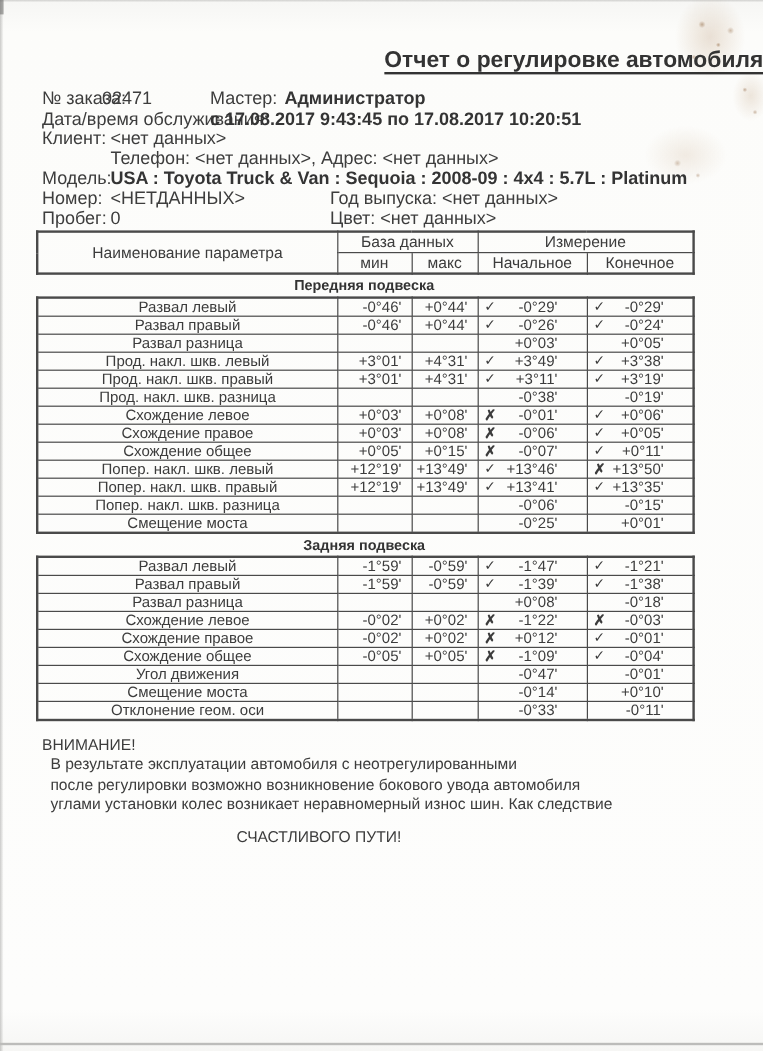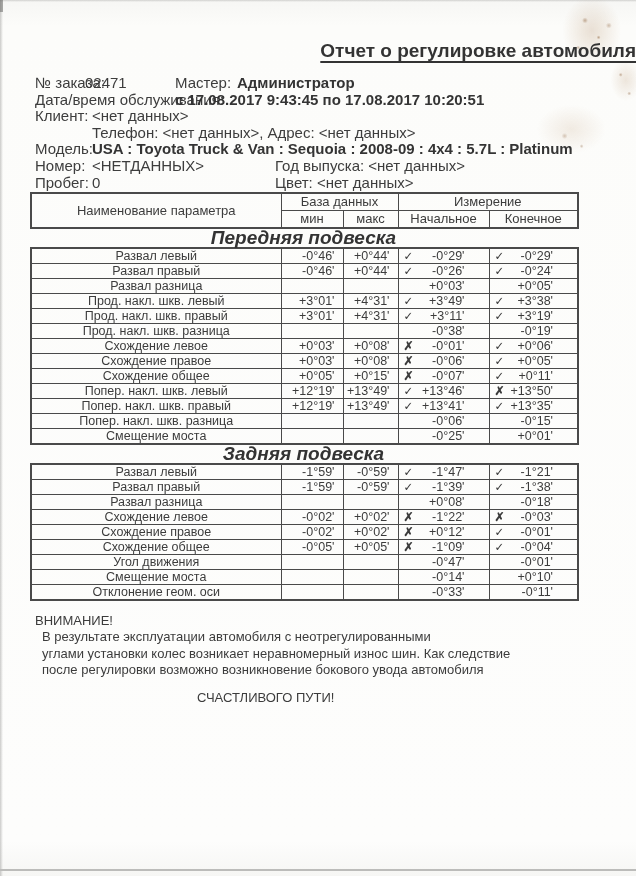--- a/index.html
+++ b/index.html
@@ -54,21 +54,21 @@
   td{border:1px solid #4a4a4a;padding:0;height:14px;line-height:14px;overflow:hidden;white-space:nowrap;}
   table{border:2px solid #4a4a4a;}
   .thead td{height:16px;line-height:16px;text-align:center;font-size:13px;}
   .c-name{text-align:center;}
   .c-mm{text-align:right;padding-right:8px;}
   .c-meas{padding:0;}
   .meas-wrap{display:flex;justify-content:space-between;align-items:center;height:100%;}
   .mk{display:inline-block;padding-left:5px;font-size:11.5px;min-width:14px;text-align:left;}
   .mk.x{font-weight:700;font-size:12px;}
   .val{padding-right:24px;}
-  .section-title{height:16px;line-height:16px;text-align:center;font-size:19px;font-weight:700;color:#333;margin:1px 0 1px 0;font-style:italic;}
+  .section-title{height:16px;line-height:16px;text-align:center;font-size:12px;font-weight:700;color:#333;margin:1px 0 1px 0;}
   
   .footer{position:absolute;top:612px;left:35px;width:565px;font-size:13px;color:#3c3c3c;}
   .wtitle{line-height:17px;}
   .wline{line-height:16.5px;margin-left:7px;white-space:nowrap;}
   .farewell{margin-top:10px;margin-left:162px;line-height:17px;}
 </style>
 </head>
 <body>
 
 <div class="page">
@@ -534,19 +534,19 @@
               </div>
             </td>
           </tr>
         </tbody>
     </table>
   </div>
 
   <div class="footer">
     <div class="wtitle">ВНИМАНИЕ!</div>
     <div class="wline">В результате эксплуатации автомобиля с неотрегулированными</div>
+    <div class="wline">после регулировки возможно возникновение бокового увода автомобиля</div>
     <div class="wline">углами установки колес возникает неравномерный износ шин. Как следствие</div>
-    <div class="wline">после регулировки возможно возникновение бокового увода автомобиля</div>
     <div class="farewell">СЧАСТЛИВОГО ПУТИ!</div>
   </div>
 
   <div class="edge-bottom"></div>
 </div>
 
 </body></html>

